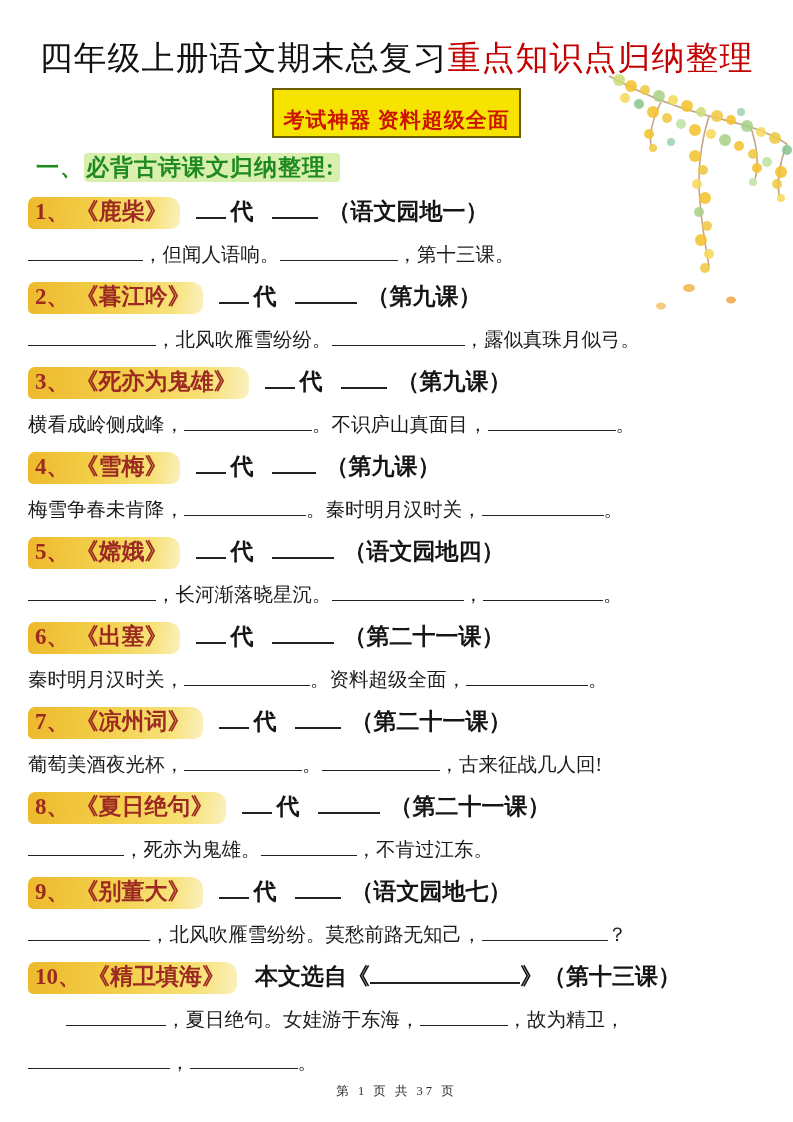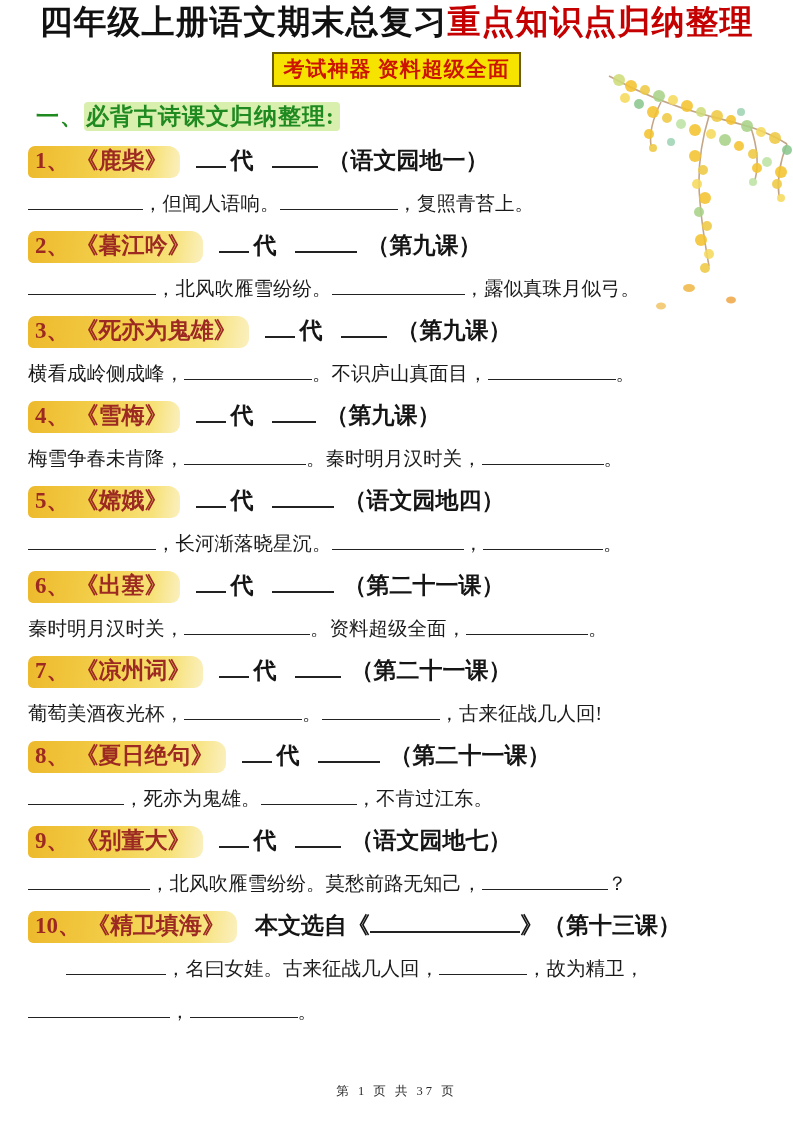--- a/index.html
+++ b/index.html
@@ -19,37 +19,38 @@
     width:793px;height:1122px;
     margin:0 auto;
     background:#ffffff;
     overflow:hidden;
     font-family:"Liberation Serif","DejaVu Serif",serif;
     color:var(--ink);
   }
   
   .title{
     margin:0;
+    padding-top:36px;
     text-align:center;
     font-size:33px;
-    font-weight:bold;
+    font-weight:normal;
     letter-spacing:1px;
     color:#111;
     white-space:nowrap;
   }
   .title .red{color:var(--title-red);}
   .badge-row{text-align:center;margin-top:7px;}
   .badge{
     display:inline-block;
     background:var(--badge-bg);
     color:var(--badge-text);
     border:2px solid var(--badge-border);
     font-size:21px;
     font-weight:bold;
-    padding:1px 9px 2px 9px;
+    padding:16px 9px 2px 9px;
     letter-spacing:1px;
   }
   .section{
     margin:14px 0 0 36px;
     font-size:23px;
     font-weight:bold;
     color:var(--heading-green);
     letter-spacing:1px;
   }
   .section .sec-hl{
@@ -176,21 +177,21 @@
 
   <div class="badge-row">
     <span class="badge">考试神器 资料超级全面</span>
   </div>
 
   <div class="section"><span class="sec-pre">一、</span><span class="sec-hl">必背古诗课文归纳整理:</span></div>
 
   <div class="items" id="items">
       <div class="item">
         <div class="item-heading"><span class="hl"><span class="num">1、</span><span class="ptitle">《鹿柴》</span></span><span class="seg-b" style="width: 30px; margin-left: 16px;"></span><span class="seg-t" style="margin-left: 5px;">代</span><span class="seg-b" style="width: 46px; margin-left: 18px;"></span><span class="seg-t" style="margin-left: 10px; text-align: center;">（语文园地一）</span></div>
-        <div class="item-line"><span class="seg-b" style="width: 115px;"></span><span class="seg-t">，但闻人语响。</span><span class="seg-b" style="width: 118px;"></span><span class="seg-t">，复照青苔上。</span></div>
+        <div class="item-line"><span class="seg-b" style="width: 115px;"></span><span class="seg-t">，但闻人语响。</span><span class="seg-b" style="width: 118px;"></span><span class="seg-t">，第十三课。</span></div>
       </div>
       <div class="item">
         <div class="item-heading"><span class="hl"><span class="num">2、</span><span class="ptitle">《暮江吟》</span></span><span class="seg-b" style="width: 30px; margin-left: 16px;"></span><span class="seg-t" style="margin-left: 5px;">代</span><span class="seg-b" style="width: 62px; margin-left: 18px;"></span><span class="seg-t" style="margin-left: 10px;">（第九课）</span></div>
         <div class="item-line"><span class="seg-b" style="width: 128px;"></span><span class="seg-t">，北风吹雁雪纷纷。</span><span class="seg-b" style="width: 133px;"></span><span class="seg-t">，露似真珠月似弓。</span></div>
       </div>
       <div class="item">
         <div class="item-heading"><span class="hl"><span class="num">3、</span><span class="ptitle">《死亦为鬼雄》</span></span><span class="seg-b" style="width: 30px; margin-left: 16px;"></span><span class="seg-t" style="margin-left: 5px;">代</span><span class="seg-b" style="width: 46px; margin-left: 18px;"></span><span class="seg-t" style="margin-left: 10px;">（第九课）</span></div>
         <div class="item-line"><span class="seg-t">横看成岭侧成峰，</span><span class="seg-b" style="width: 128px;"></span><span class="seg-t">。不识庐山真面目，</span><span class="seg-b" style="width: 128px;"></span><span class="seg-t">。</span></div>
       </div>
       <div class="item">
@@ -212,21 +213,21 @@
       <div class="item">
         <div class="item-heading"><span class="hl"><span class="num">8、</span><span class="ptitle">《夏日绝句》</span></span><span class="seg-b" style="width: 30px; margin-left: 16px;"></span><span class="seg-t" style="margin-left: 5px;">代</span><span class="seg-b" style="width: 62px; margin-left: 18px;"></span><span class="seg-t" style="margin-left: 10px;">（第二十一课）</span></div>
         <div class="item-line"><span class="seg-b" style="width: 96px;"></span><span class="seg-t">，死亦为鬼雄。</span><span class="seg-b" style="width: 96px;"></span><span class="seg-t">，不肯过江东。</span></div>
       </div>
       <div class="item">
         <div class="item-heading"><span class="hl"><span class="num">9、</span><span class="ptitle">《别董大》</span></span><span class="seg-b" style="width: 30px; margin-left: 16px;"></span><span class="seg-t" style="margin-left: 5px;">代</span><span class="seg-b" style="width: 46px; margin-left: 18px;"></span><span class="seg-t" style="margin-left: 10px; font-family: Liberation Mono, monospace;">（语文园地七）</span></div>
         <div class="item-line"><span class="seg-b" style="width: 122px;"></span><span class="seg-t">，北风吹雁雪纷纷。莫愁前路无知己，</span><span class="seg-b" style="width: 126px;"></span><span class="seg-t">？</span></div>
       </div>
       <div class="item">
         <div class="item-heading"><span class="hl"><span class="num">10、</span><span class="ptitle">《精卫填海》</span></span><span class="seg-t" style="margin-left: 18px;">本文选自《</span><span class="seg-b" style="width: 150px; margin-left: 0px;"></span><span class="seg-t">》（第十三课）</span></div>
-        <div class="item-line"><span class="seg-i" style="width: 38px;"></span><span class="seg-b" style="width: 100px;"></span><span class="seg-t">，名曰女娃。古来征战几人回，</span><span class="seg-b" style="width: 88px;"></span><span class="seg-t">，故为精卫，</span></div>
+        <div class="item-line"><span class="seg-i" style="width: 38px;"></span><span class="seg-b" style="width: 100px;"></span><span class="seg-t">，夏日绝句。女娃游于东海，</span><span class="seg-b" style="width: 88px;"></span><span class="seg-t">，故为精卫，</span></div>
         <div class="item-line"><span class="seg-b" style="width: 142px;"></span><span class="seg-t">，</span><span class="seg-b" style="width: 108px;"></span><span class="seg-t">。</span></div>
       </div>
     </div>
 
   <div class="footer">
     <span>第 1 页 共 37 页</span>
   </div>
 
 </div>
 

